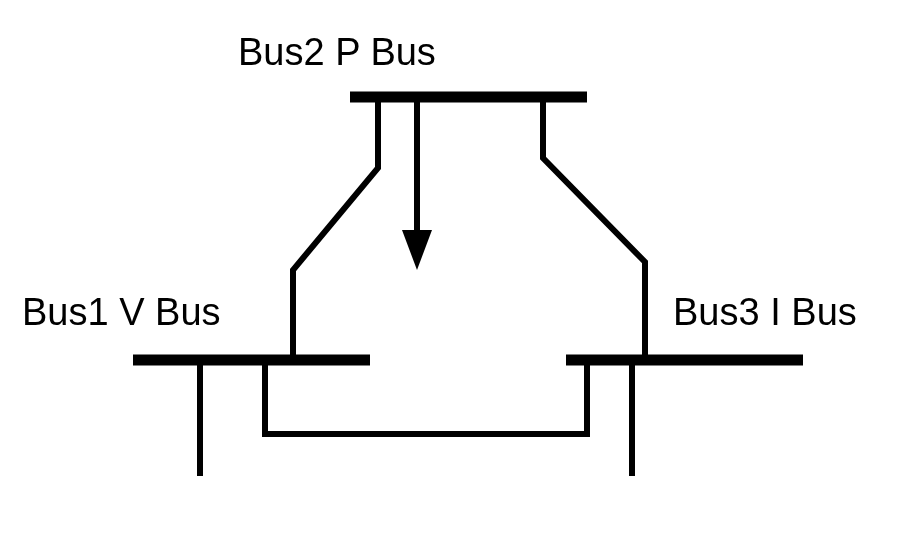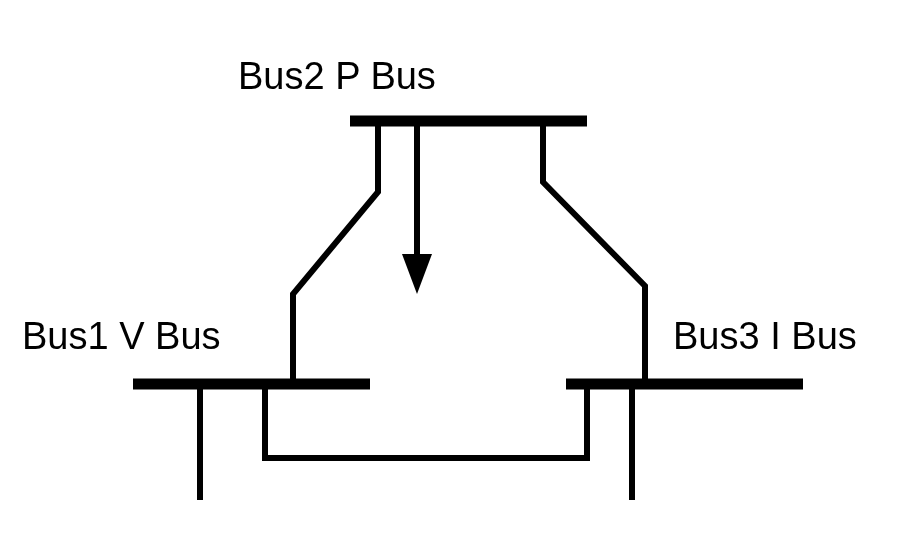--- a/index.html
+++ b/index.html
@@ -9,21 +9,20 @@
   }
   body {
     font-family: "Liberation Sans", sans-serif;
   }
   #diagram-root {
     position: relative;
     width: 924px;
     height: 476px;
     background: #ffffff;
     overflow: hidden;
-    margin-top: 24px;
   }
   #oneline-svg {
     position: absolute;
     top: 0;
     left: 0;
     width: 924px;
     height: 556px;
     display: block;
   }
   .bus-label-text {

